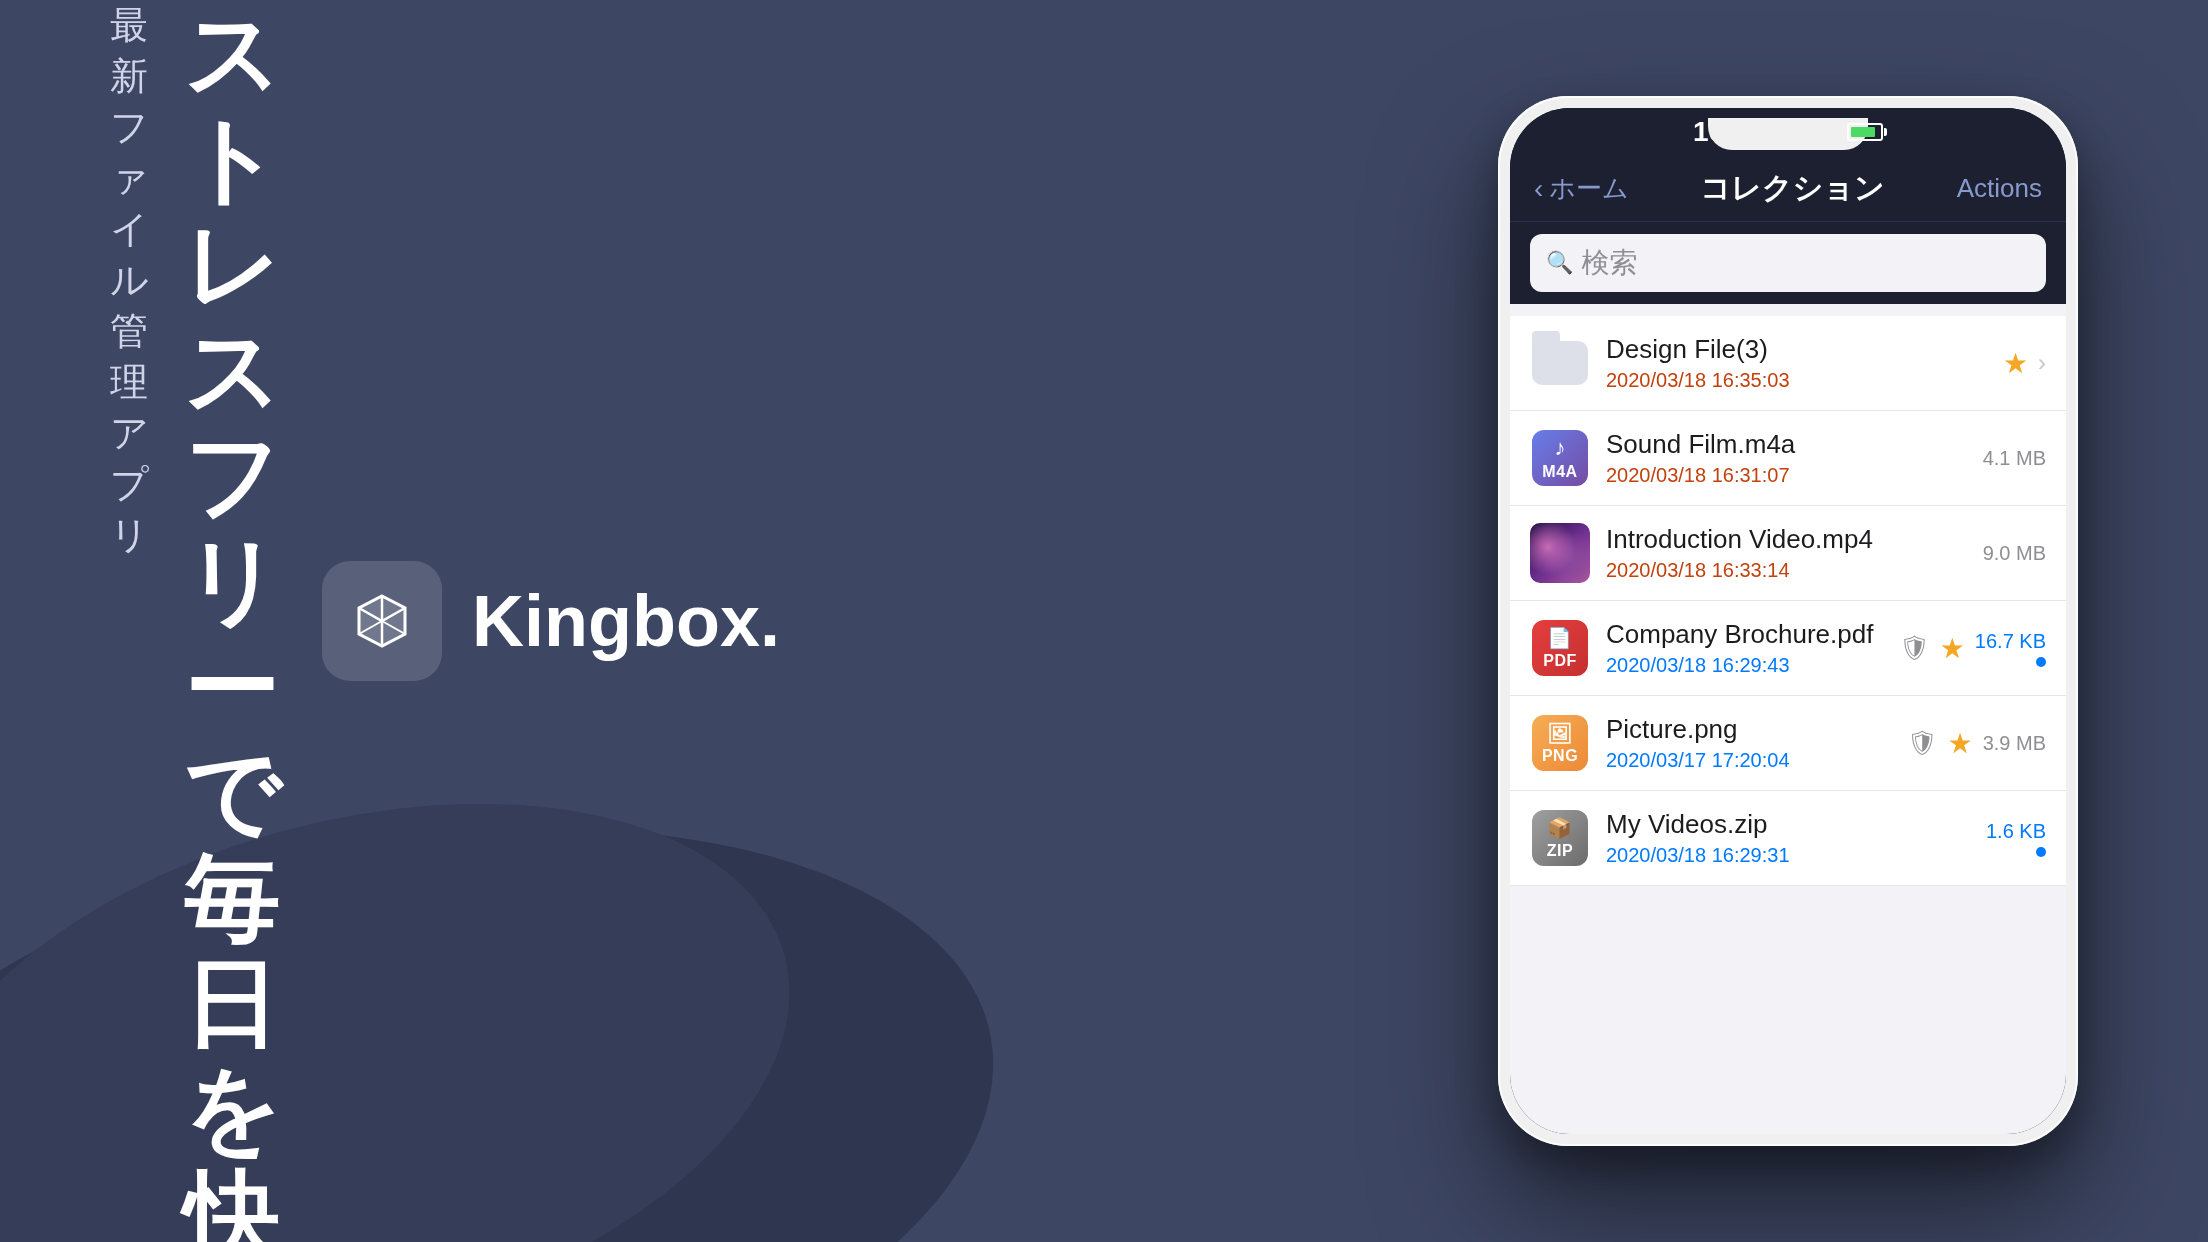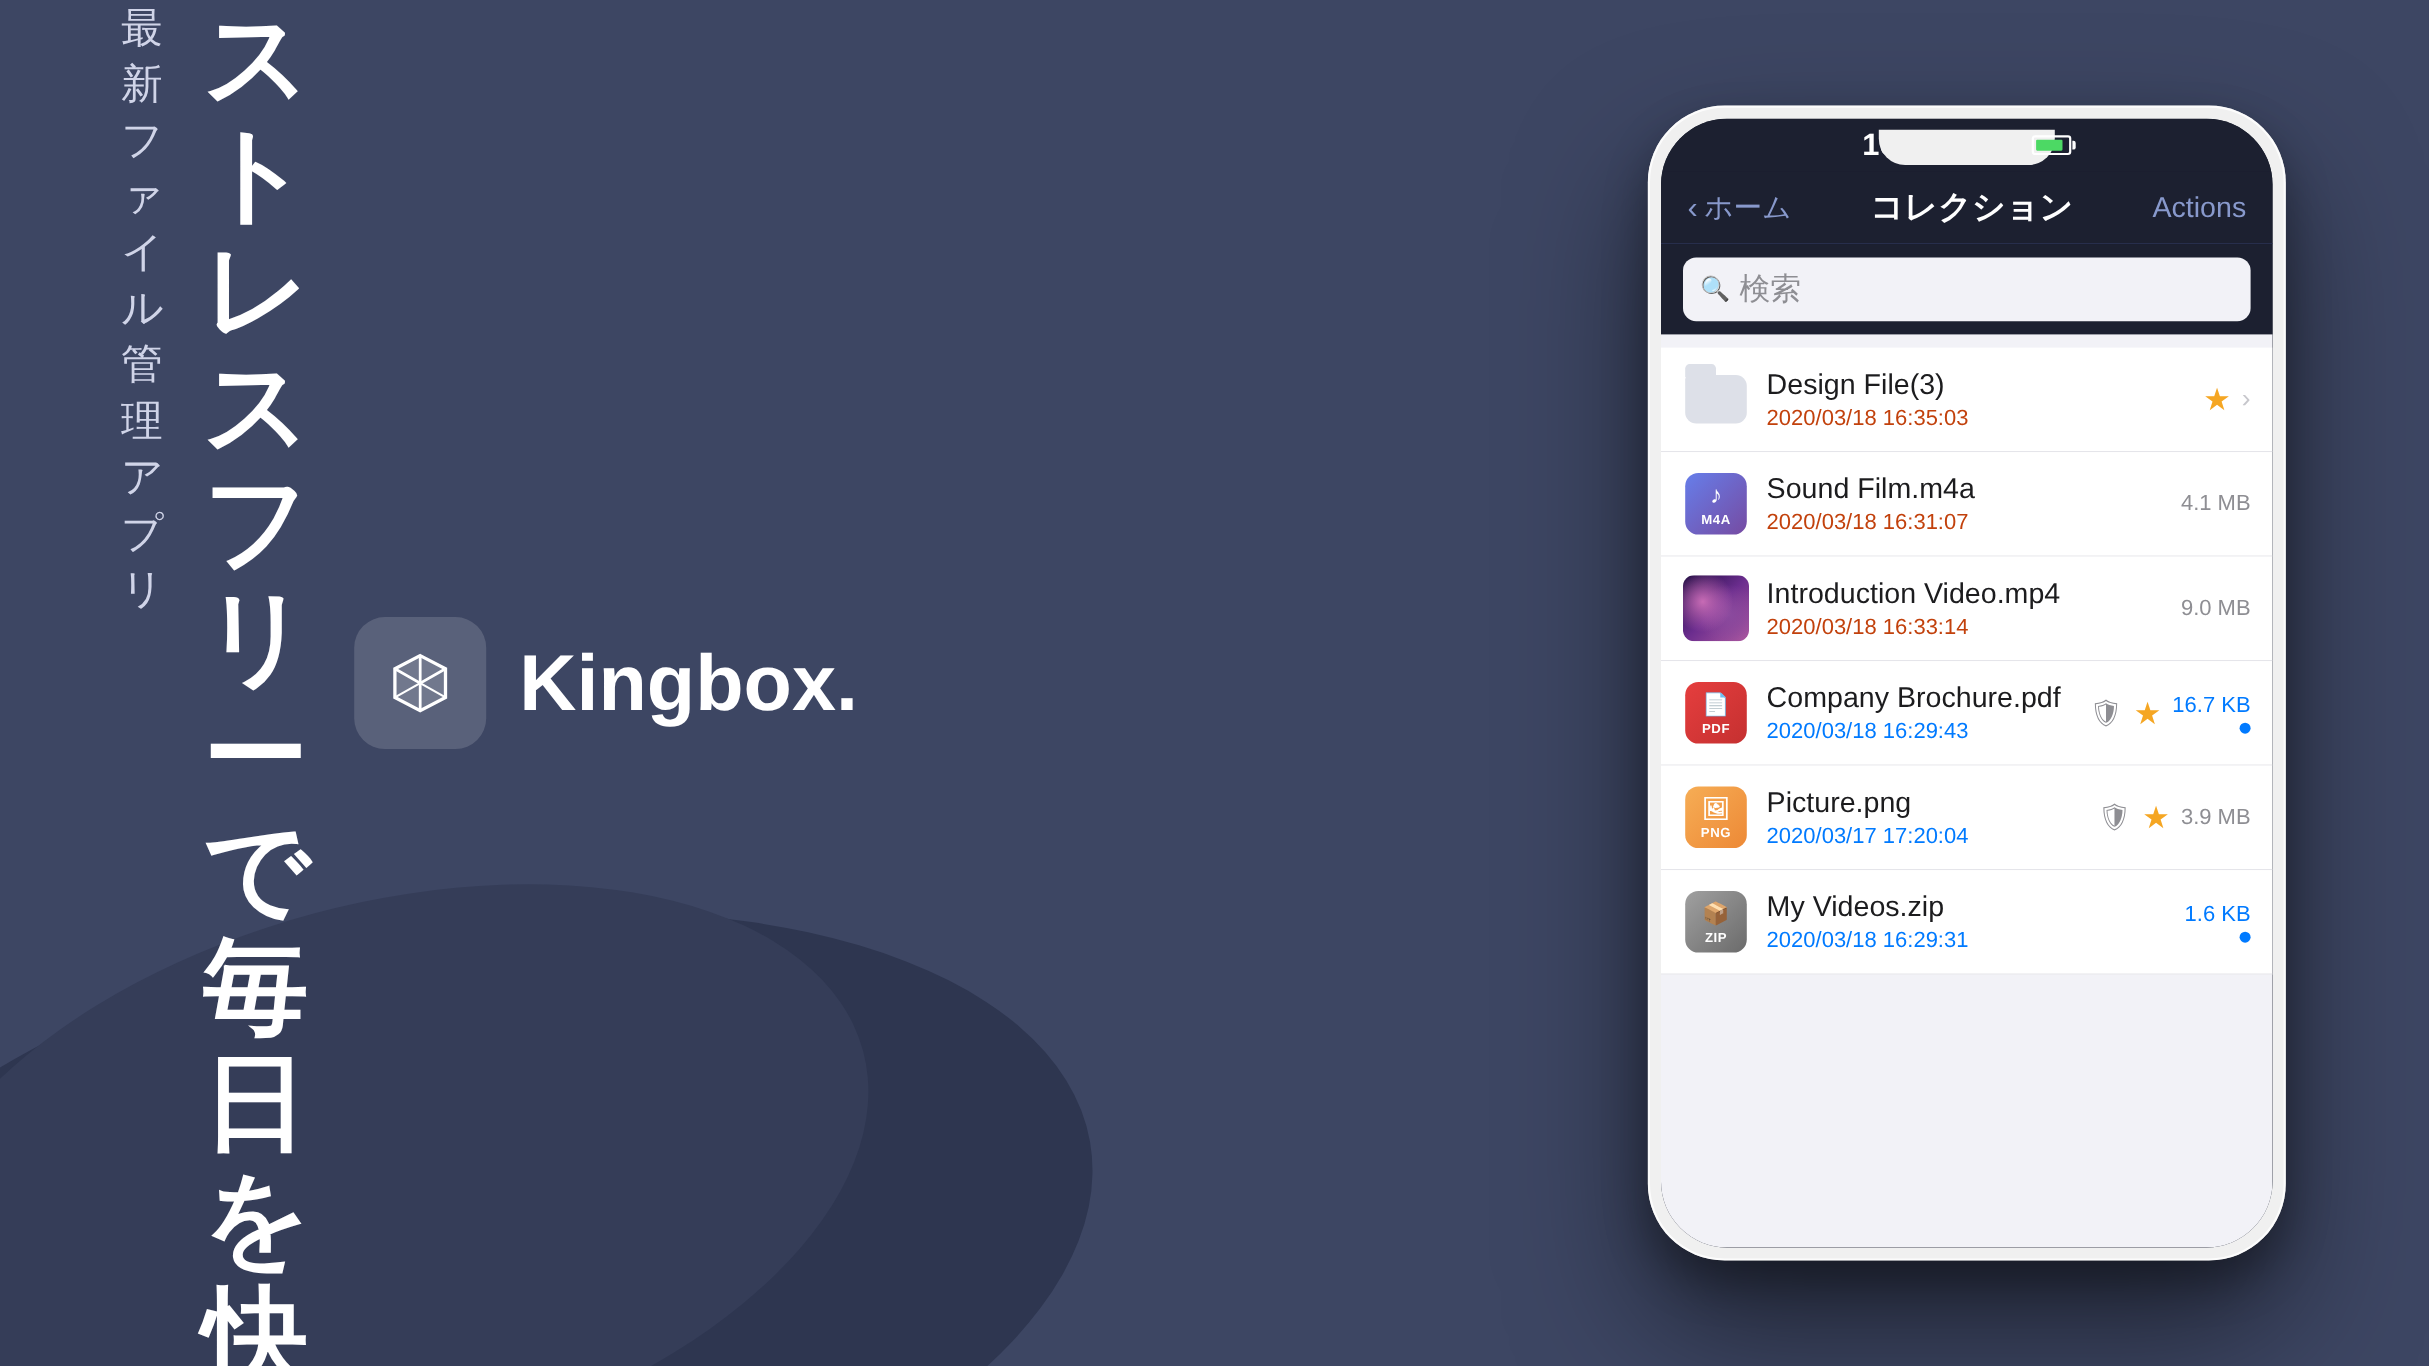--- a/index.html
+++ b/index.html
@@ -334,21 +334,21 @@
       flex-direction: column;
       gap: 2px;
     }
 
     .badge-m4a { background: linear-gradient(135deg, #667eea, #764ba2); }
     .badge-pdf { background: linear-gradient(135deg, #e53e3e, #c53030); }
     .badge-png { background: linear-gradient(135deg, #f6ad55, #ed8936); }
     .badge-zip { background: linear-gradient(135deg, #a0a0a0, #6b6b6b); }
 
     .badge-label {
-      font-size: 12px;
+      font-size: 16px;
       font-weight: 900;
       letter-spacing: 0.5px;
     }
 
     .music-note {
       font-size: 22px;
     }
 
     .file-info {
       flex: 1;

